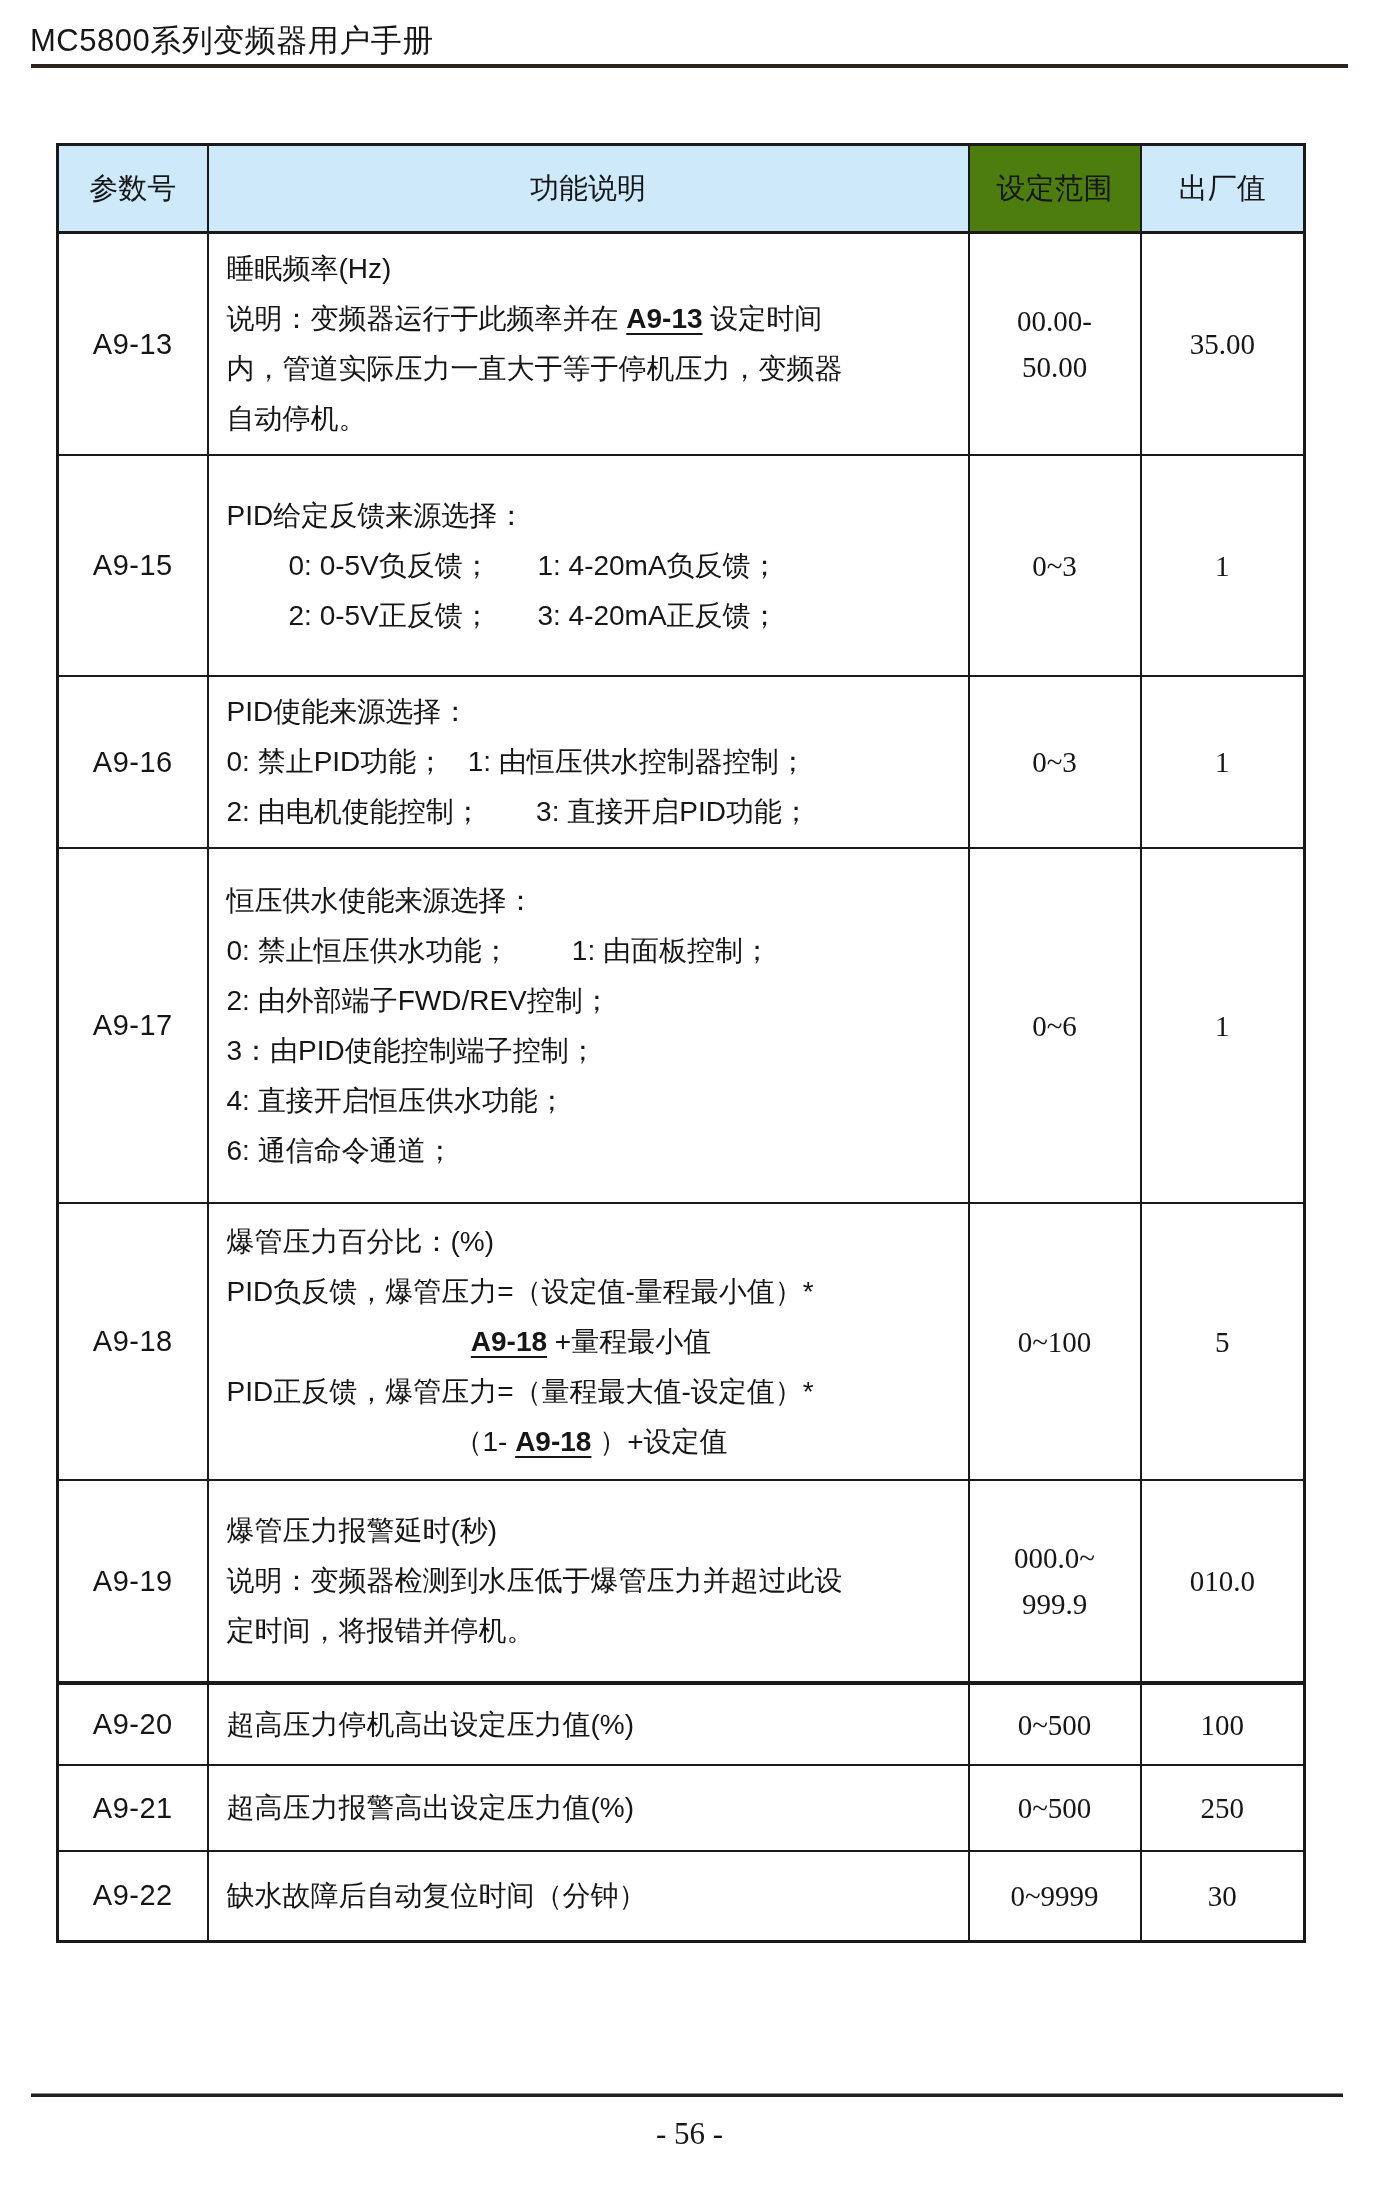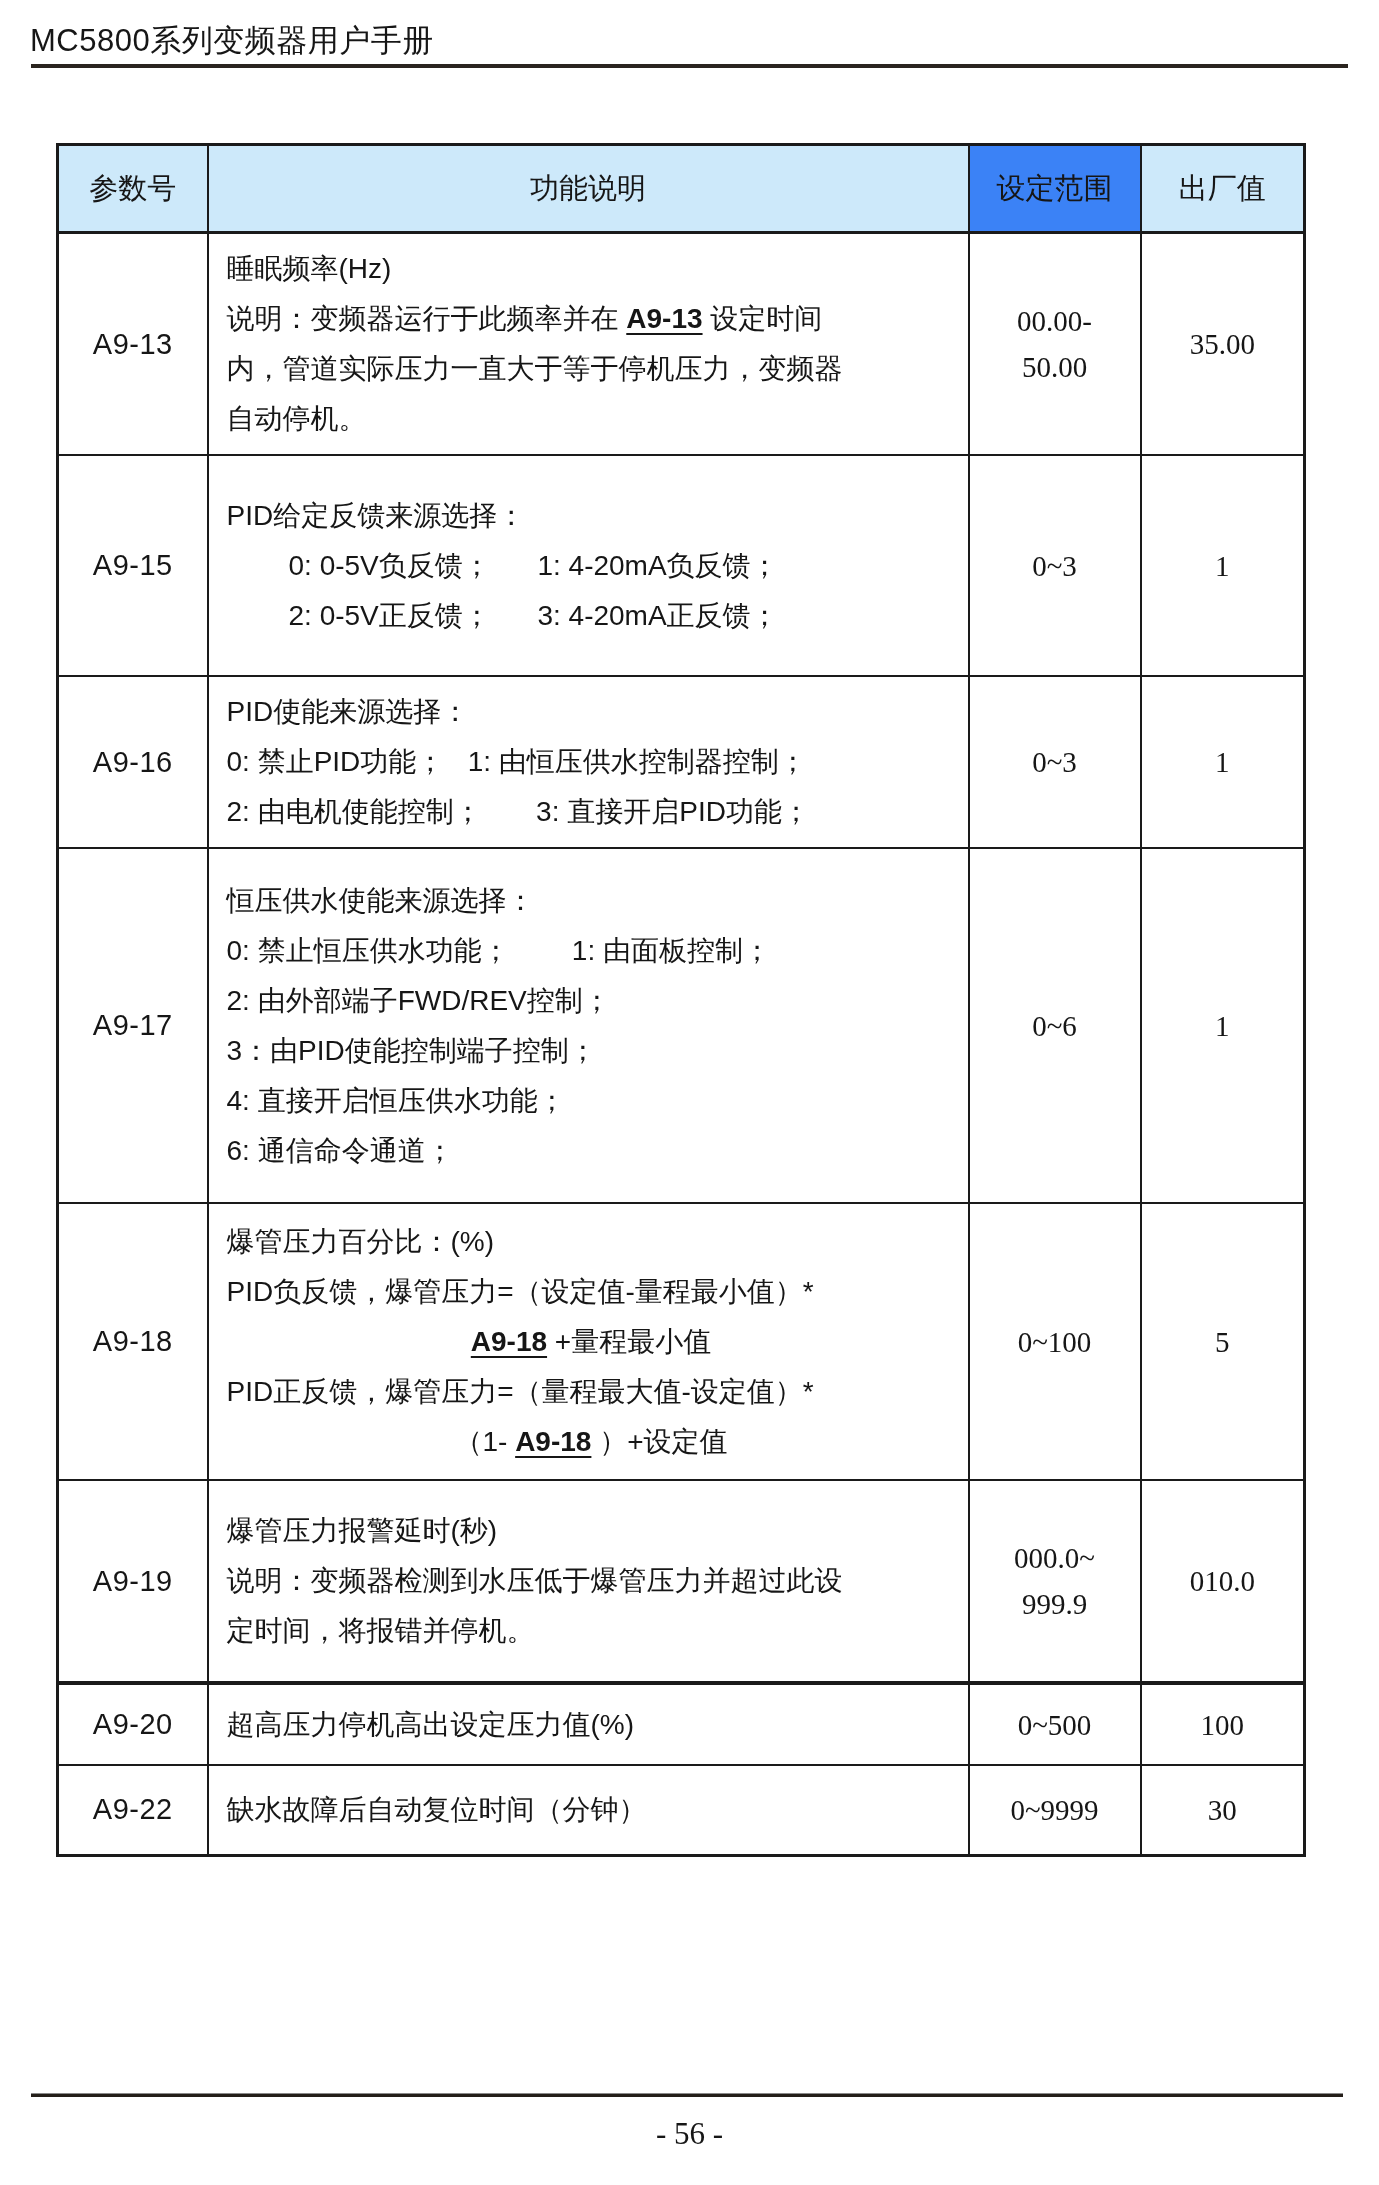--- a/index.html
+++ b/index.html
@@ -80,21 +80,21 @@
     <colgroup>
       <col style="width:150px">
       <col style="width:761px">
       <col style="width:172px">
       <col style="width:164px">
     </colgroup>
     <thead>
       <tr>
         <th style="background: rgb(205, 233, 250);">参数号</th>
         <th style="background: rgb(205, 233, 250);">功能说明</th>
-        <th style="background: #3b82f6;">设定范围</th>
+        <th style="background: #4d7c0f;">设定范围</th>
         <th style="background: rgb(205, 233, 250);">出厂值</th>
       </tr>
     </thead>
     <tbody id="table-body">
         <tr style="height: 204px;">
           <td class="param">A9-13</td>
           <td class="desc">
             <div class="line"><span>睡眠频率(Hz)</span></div>
             <div class="line"><span>说明：变频器运行于此频率并在 </span><span class="uline">A9-13</span><span> 设定时间</span></div>
             <div class="line"><span>内，管道实际压力一直大于等于停机压力，变频器</span></div>
@@ -175,20 +175,30 @@
         <tr class="thick-top" style="height: 82px;">
           <td class="param">A9-20</td>
           <td class="desc">
             <div class="line"><span>超高压力停机高出设定压力值(%)</span></div>
           </td>
           <td class="range">
             <div>0~500</div>
           </td>
           <td class="default">100</td>
         </tr>
+        <tr style="height: 86px;">
+          <td class="param">A9-21</td>
+          <td class="desc">
+            <div class="line"><span>超高压力报警高出设定压力值(%)</span></div>
+          </td>
+          <td class="range">
+            <div>0~500</div>
+          </td>
+          <td class="default">250</td>
+        </tr>
         <tr style="height: 90px;">
           <td class="param">A9-22</td>
           <td class="desc">
             <div class="line"><span>缺水故障后自动复位时间（分钟）</span></div>
           </td>
           <td class="range">
             <div>0~9999</div>
           </td>
           <td class="default">30</td>
         </tr>

